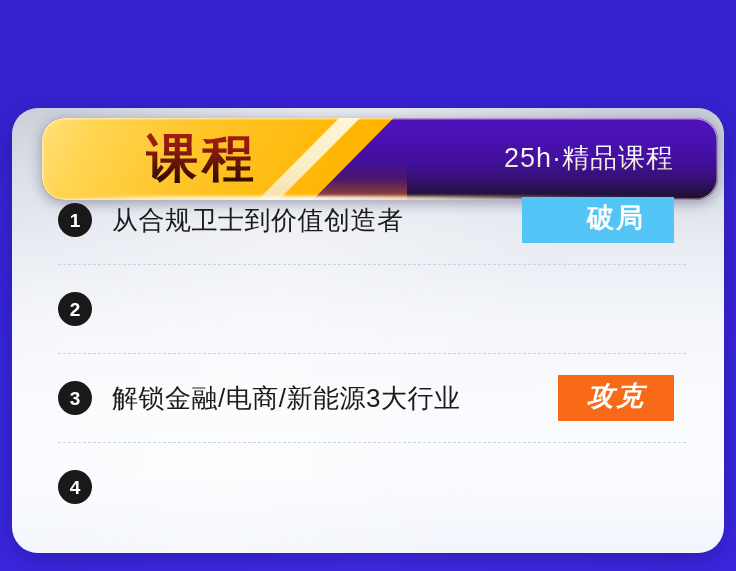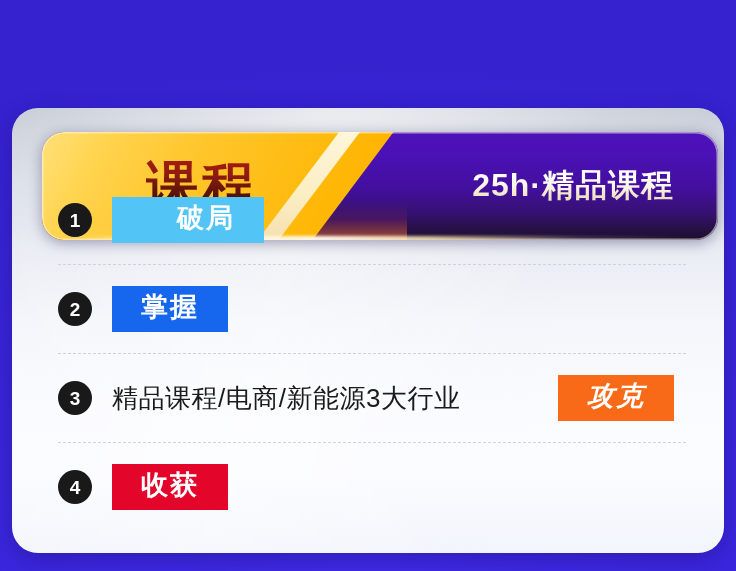--- a/index.html
+++ b/index.html
@@ -51,23 +51,23 @@
     background:
       radial-gradient(140% 55% at 50% 0%, rgba(255,255,255,0.55) 0%, rgba(255,255,255,0.0) 62%),
       linear-gradient(105deg, rgba(255,255,255,0.0) 0%, rgba(255,255,255,0.35) 38%, rgba(255,255,255,0.0) 72%);
     pointer-events: none;
   }
 
   
   .banner {
     position: absolute;
     left: 30px;
-    top: 24px;
+    top: 10px;
     width: 676px;
-    height: 108px;
+    height: 82px;
     border-radius: 22px;
     overflow: hidden;
     box-shadow: 0 3px 14px rgba(10, 4, 60, 0.35);
   }
   .banner-purple {
     position: absolute;
     inset: 0;
     background:
       linear-gradient(to bottom,
         #4e12b9 0%,
@@ -146,22 +146,22 @@
     background-clip: text;
     color: transparent;
     -webkit-text-fill-color: transparent;
     white-space: nowrap;
   }
   .banner-sub {
     position: absolute;
     right: 44px;
     top: 50%;
     transform: translateY(-52%);
-    font-size: 32px;
-    font-weight: 700;
+    font-size: 27px;
+    font-weight: 400;
     letter-spacing: 1px;
     line-height: 1;
     background: linear-gradient(to bottom, #ffffff 0%, #fdfbf4 40%, #f2e6cd 78%, #e9d9b8 100%);
     -webkit-background-clip: text;
     background-clip: text;
     color: transparent;
     -webkit-text-fill-color: transparent;
     white-space: nowrap;
   }
 
@@ -237,35 +237,34 @@
       <div class="banner-rim"></div>
       <div class="banner-glow"></div>
       <div class="banner-title">课程</div>
       <div class="banner-sub">25h·精品课程</div>
     </div>
 
     <div class="list">
 
       <div class="row">
         <div class="badge-num">1</div>
+        <div class="row-text">从合规卫士到价值创造者</div>
         <div class="row-tag tag-1">破局</div>
       </div>
 
       <div class="row">
         <div class="badge-num">2</div>
-        <div class="row-tag tag-2">掌握</div>
       </div>
 
       <div class="row">
         <div class="badge-num">3</div>
-        <div class="row-text">精品课程/电商/新能源3大行业</div>
+        <div class="row-text">解锁金融/电商/新能源3大行业</div>
         <div class="row-tag tag-3">攻克</div>
       </div>
 
       <div class="row">
         <div class="badge-num">4</div>
-        <div class="row-tag tag-4">收获</div>
       </div>
 
     </div>
   </div>
 
 </div>
 
 </body></html>

